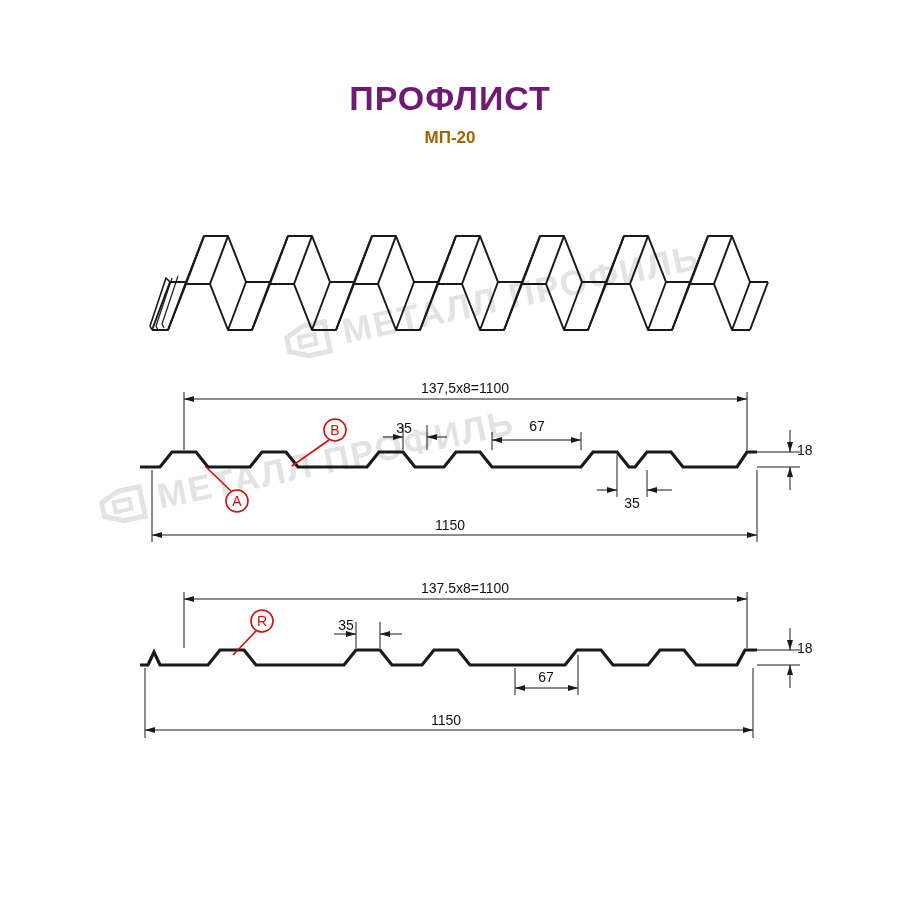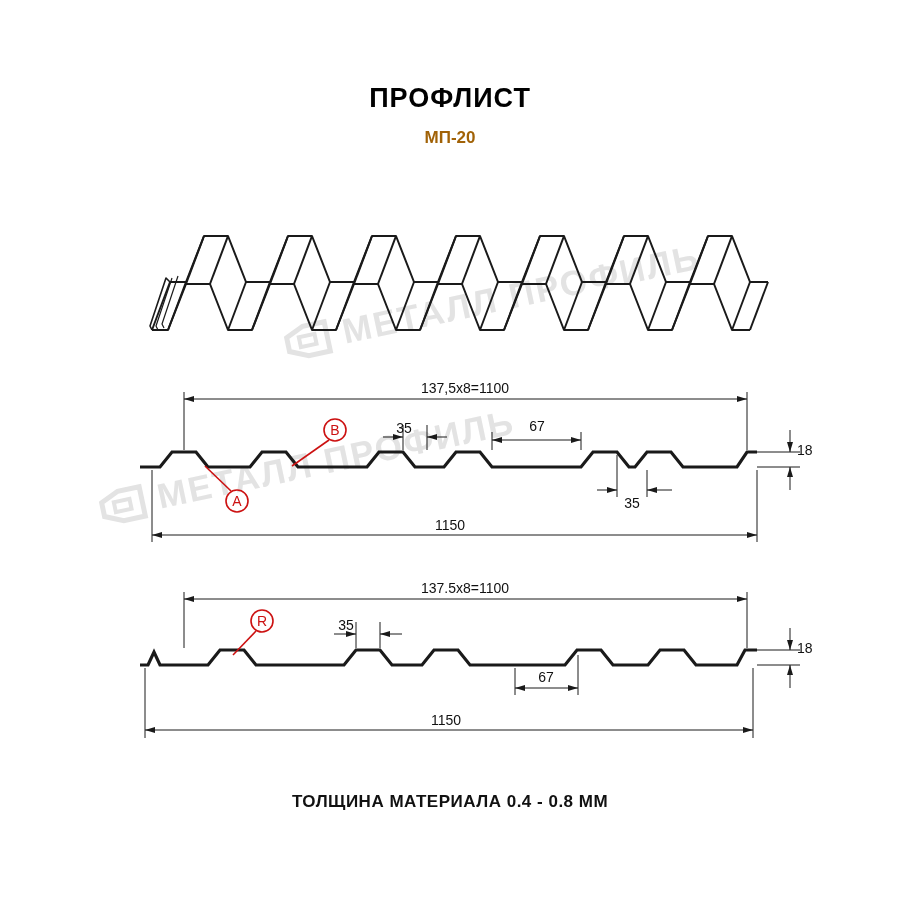--- a/index.html
+++ b/index.html
@@ -22,24 +22,24 @@
     height: 900px;
   }
   .title-block {
     position: absolute;
     left: 0;
     top: 78px;
     width: 900px;
     text-align: center;
   }
   .title-main {
-    font-size: 27px;
+    font-size: 34px;
     font-weight: bold;
     letter-spacing: 1px;
-    color: #000000;
+    color: #701a75;
     line-height: 40px;
     text-align: center;
   }
   .title-sub {
     font-size: 17px;
     font-weight: bold;
     color: #a16207;
     margin-top: 10px;
     line-height: 20px;
   }
@@ -307,15 +307,14 @@
 
       <g>
         <circle cx="262" cy="621" r="11" fill="none" stroke="#cc1111" stroke-width="1.6"></circle>
         <text class="mark-text" x="262" y="626" text-anchor="middle">R</text>
         <line x1="256" y1="631" x2="233" y2="655" stroke="#cc1111" stroke-width="1.6"></line>
       </g>
     </g>
 
   </svg>
 
-  <div class="footer-note">ТОЛЩИНА МАТЕРИАЛА 0.4 - 0.8 ММ</div>
 
 </div>
 
 </body></html>

